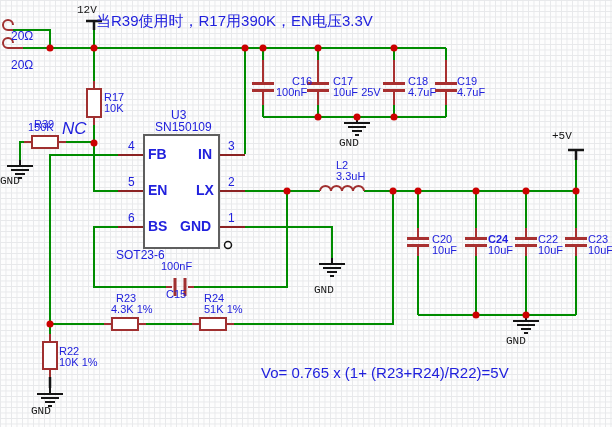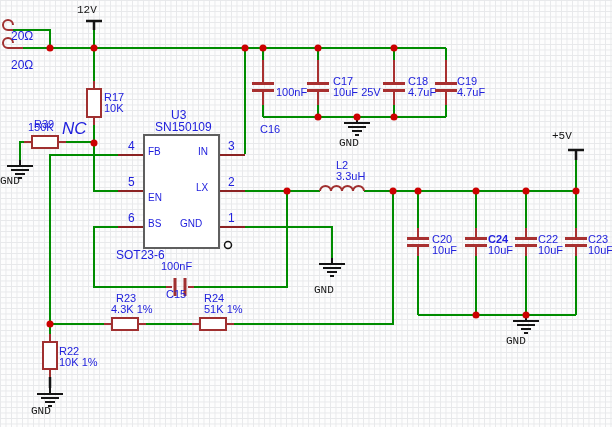--- a/index.html
+++ b/index.html
@@ -11,21 +11,21 @@
       linear-gradient(90deg, #e7e8ea 1px, transparent 1px);
     background-size:5.5px 5.5px;
     font-family:"Liberation Sans",sans-serif;
   }
   svg{position:absolute;left:0;top:0;}
   .lbl{position:absolute;font-size:11px;line-height:1.05;color:#2121dd;white-space:nowrap;}
   .serif{font-family:Liberation Mono, monospace;font-size:11px;color:#141414;}
   .note{font-size:15px;}
   .nc{font-size:17px;font-style:italic;}
   .icref{font-size:12px;}
-  .pname{font-size:10px;font-weight:normal;}
+  .pname{font-size:14px;font-weight:bold;}
   .pnum{font-size:12px;}
   .formula{font-size:15px;}
 </style>
 </head>
 <body>
 
 <div id="sheet">
 
 <svg width="612" height="427" viewBox="0 0 612 427">
   <defs>
@@ -184,20 +184,21 @@
         <circle cx="418" cy="191" r="3.5"></circle>
     <circle cx="476" cy="191" r="3.5"></circle>
         <circle cx="526" cy="191" r="3.5"></circle>
         <circle cx="576" cy="191" r="3.5"></circle>
     <circle cx="476" cy="315" r="3.5"></circle>
         <circle cx="526" cy="315" r="3.5"></circle>
     <circle cx="50" cy="324" r="3.5"></circle>
   </g>
 </svg>
 
+<span class="lbl note" style="left:96px;top:13px;">当R39使用时，R17用390K，EN电压3.3V</span>
 <span class="lbl serif" style="left:77px;top:5px;">12V</span>
 <span class="lbl" style="left:11px;top:30px;font-size:12px;">20Ω</span>
 <span class="lbl" style="left:11px;top:59px;font-size:12px;">20Ω</span>
 
 <span class="lbl" style="left:34px;top:111px;margin-top:8px;">R39</span>
 <span class="lbl" style="left:28px;top:122px;">150K</span>
 <span class="lbl nc" style="left:62px;top:120px;">NC</span>
 <span class="lbl" style="left:104px;top:92px;">R17</span>
 <span class="lbl" style="left:104px;top:103px;">10K</span>
 <span class="lbl serif" style="left:0px;top:176px;">GND</span>
@@ -207,30 +208,30 @@
 <span class="lbl icref" style="left:116px;top:249px;">SOT23-6</span>
 
 <span class="lbl pnum" style="left:128px;top:140px;">4</span>
 <span class="lbl pnum" style="left:128px;top:176px;">5</span>
 <span class="lbl pnum" style="left:128px;top:212px;">6</span>
 <span class="lbl pnum" style="left:228px;top:140px;">3</span>
 <span class="lbl pnum" style="left:228px;top:176px;">2</span>
 <span class="lbl pnum" style="left:228px;top:212px;">1</span>
 
 <span class="lbl pname" style="left:148px;top:147px;">FB</span>
-<span class="lbl pname" style="left:148px;top:193px;">EN</span>
+<span class="lbl pname" style="left:148px;top:183px;">EN</span>
 <span class="lbl pname" style="left:148px;top:219px;">BS</span>
 <span class="lbl pname" style="left:198px;top:147px;">IN</span>
 <span class="lbl pname" style="left:196px;top:183px;">LX</span>
 <span class="lbl pname" style="left:180px;top:219px;">GND</span>
 
 <span class="lbl" style="left:166px;top:249px;margin-top:40px;">C15</span>
 <span class="lbl" style="left:161px;top:261px;">100nF</span>
 
-<span class="lbl" style="left:260px;top:76px;margin-top:48px;">C16</span>
+<span class="lbl" style="left:292px;top:76px;">C16</span>
 <span class="lbl" style="left:276px;top:87px;">100nF</span>
 <span class="lbl" style="left:333px;top:76px;">C17</span>
 <span class="lbl" style="left:333px;top:87px;">10uF 25V</span>
 <span class="lbl" style="left:408px;top:76px;">C18</span>
 <span class="lbl" style="left:408px;top:87px;">4.7uF</span>
 <span class="lbl" style="left:457px;top:76px;">C19</span>
 <span class="lbl" style="left:457px;top:87px;">4.7uF</span>
 <span class="lbl serif" style="left:339px;top:138px;">GND</span>
 
 <span class="lbl" style="left:336px;top:160px;">L2</span>
@@ -249,14 +250,15 @@
 <span class="lbl serif" style="left:506px;top:336px;">GND</span>
 
 <span class="lbl" style="left:116px;top:293px;">R23</span>
 <span class="lbl" style="left:111px;top:304px;">4.3K 1%</span>
 <span class="lbl" style="left:204px;top:293px;">R24</span>
 <span class="lbl" style="left:204px;top:304px;">51K 1%</span>
 <span class="lbl" style="left:59px;top:346px;">R22</span>
 <span class="lbl" style="left:59px;top:357px;">10K 1%</span>
 <span class="lbl serif" style="left:31px;top:406px;">GND</span>
 
+<span class="lbl formula" style="left:261px;top:365px;">Vo= 0.765 x (1+ (R23+R24)/R22)=5V</span>
 
 </div>
 
 </body></html>

